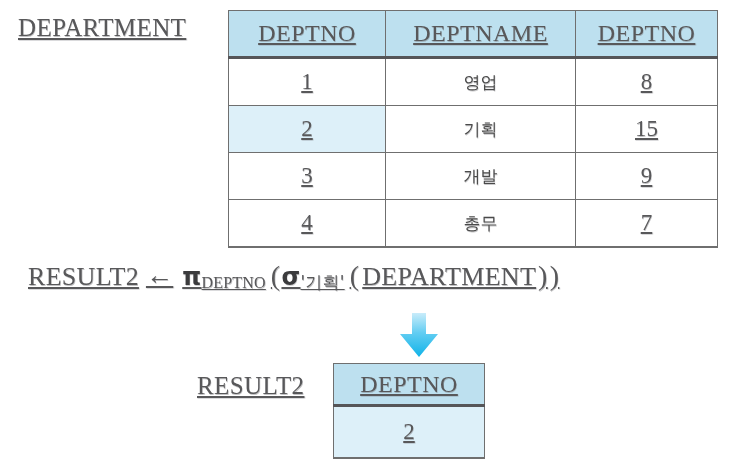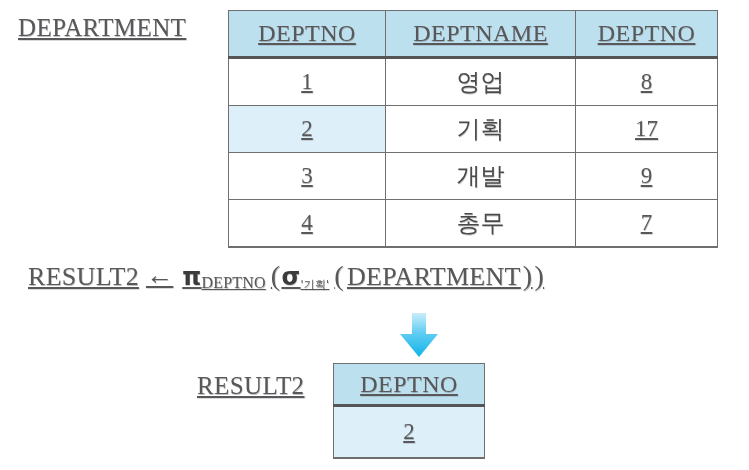--- a/index.html
+++ b/index.html
@@ -64,21 +64,21 @@
   #dept-table tbody td {
     height: 46px;
     background: #ffffff;
     font-size: 23px;
   }
   #dept-table tbody td.hl {
     background: #ddf0f9;
   }
   #dept-table tbody td.korean {
     font-family: Liberation Mono, monospace;
-    font-size: 24px;
+    font-size: 17px;
     text-shadow: 0.5px 0.5px 0 rgba(120,120,125,0.4);
   }
   #dept-table tbody tr:last-child td {
     border-bottom: 2px solid #6f6f6f;
   }
 
   
   #expression {
     position: absolute;
     left: 28px;
@@ -104,21 +104,21 @@
     text-shadow: 0.5px 0.5px 0 rgba(120,120,125,0.35);
   }
   #expression .sub {
     font-size: 16px;
     letter-spacing: 0.2px;
     position: relative;
     top: 3px;
   }
   #expression .sub-ko {
     font-family: "DejaVu Sans", sans-serif;
-    font-size: 11px;
+    font-size: 17px;
   }
   #expression .paren {
     font-size: 28px;
     margin-left: 5px;
     margin-right: 1px;
   }
   #expression .paren-r {
     font-size: 28px;
     margin-left: 2px;
   }
@@ -191,21 +191,21 @@
   </thead>
   <tbody>
     <tr>
       <td class="serif">1</td>
       <td class="korean">영업</td>
       <td class="serif">8</td>
     </tr>
     <tr>
       <td class="serif hl">2</td>
       <td class="korean">기획</td>
-      <td class="serif">17</td>
+      <td class="serif">15</td>
     </tr>
     <tr>
       <td class="serif">3</td>
       <td class="korean">개발</td>
       <td class="serif">9</td>
     </tr>
     <tr>
       <td class="serif">4</td>
       <td class="korean">총무</td>
       <td class="serif">7</td>

